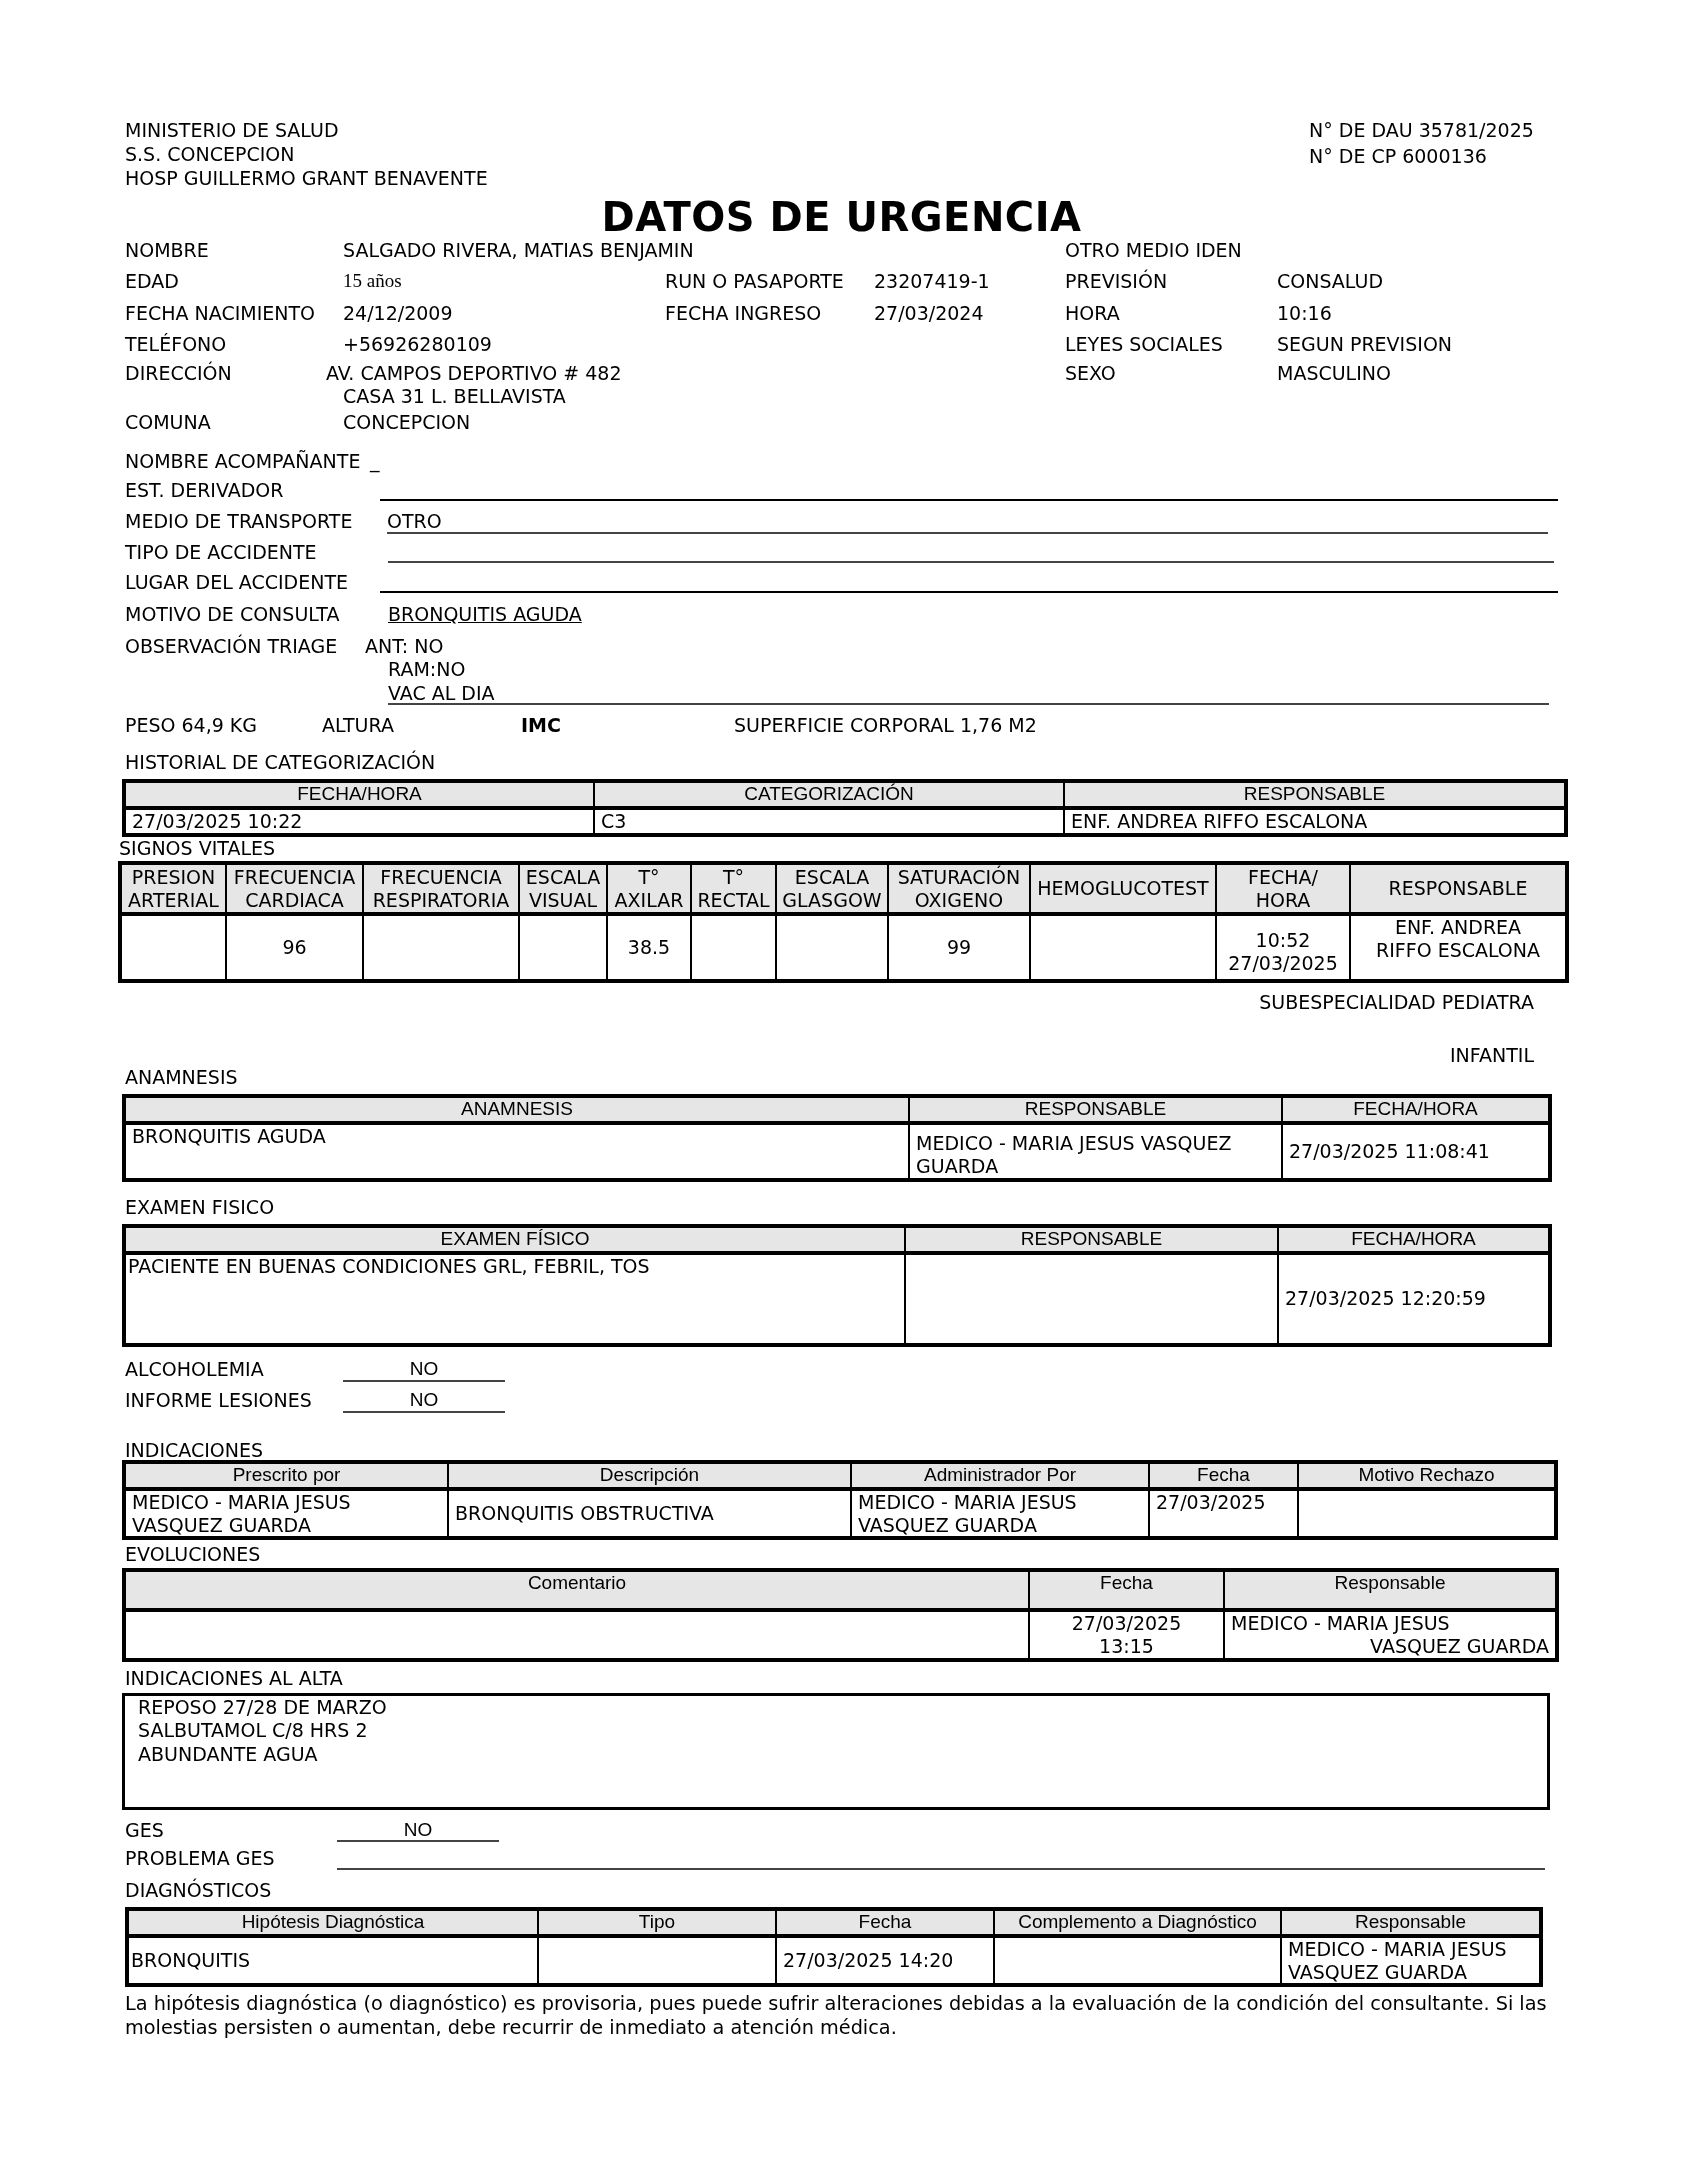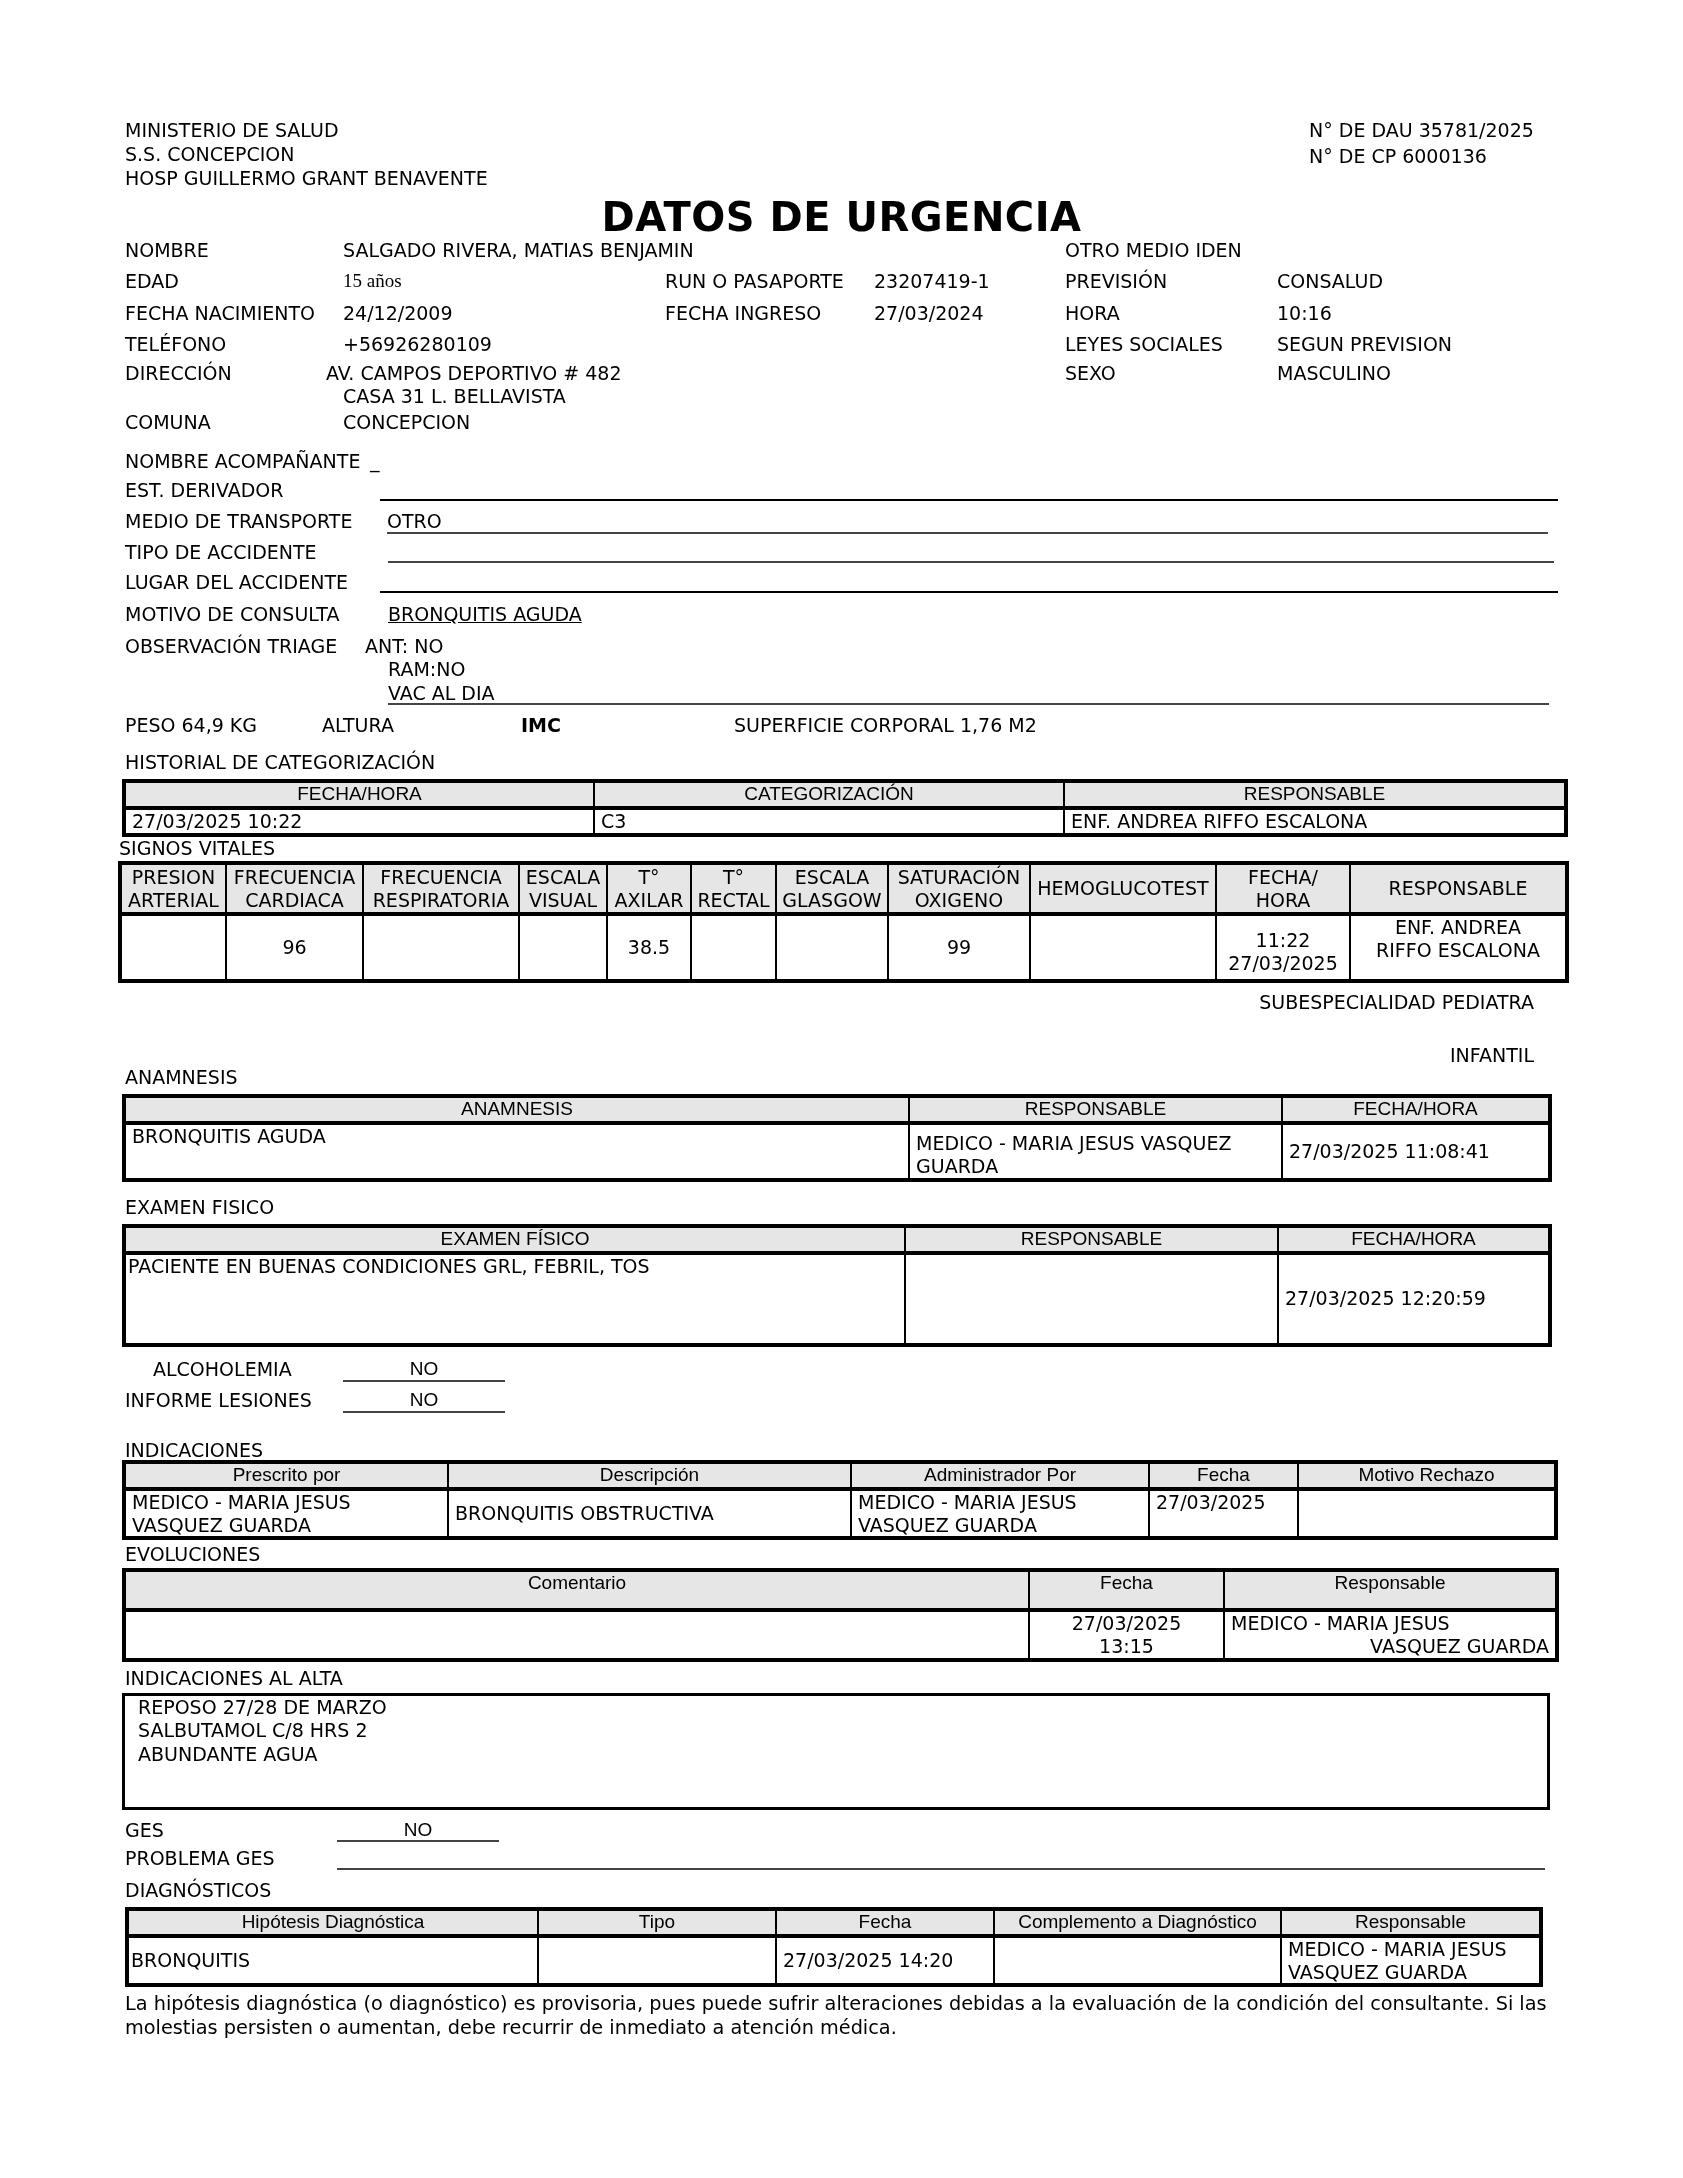--- a/index.html
+++ b/index.html
@@ -144,21 +144,21 @@
   <tr style="height:67px;">
     <td></td>
     <td>96</td>
     <td></td>
     <td></td>
     <td>38.5</td>
     <td></td>
     <td></td>
     <td>99</td>
     <td></td>
-    <td style="vertical-align:bottom;padding-bottom:4px;"><span>11:22</span><br><span>27/03/2025</span></td>
+    <td style="vertical-align:bottom;padding-bottom:4px;"><span>10:52</span><br><span>27/03/2025</span></td>
     <td style="vertical-align:top;"><span>ENF. ANDREA</span><br><span>RIFFO ESCALONA</span></td>
   </tr>
 </tbody>
   </table>
 
 <div class="abs" style="right:149px;top:991px;">SUBESPECIALIDAD PEDIATRA</div>
 <div class="abs" style="right:149px;top:1044px;">INFANTIL</div>
 
 <div class="abs" style="left:125px;top:1066px;">ANAMNESIS</div>
 <table class="t outer" style="left:122px;top:1094px;width:1427px;">
@@ -195,21 +195,21 @@
     <th>FECHA/HORA</th>
   </tr>
   <tr style="height:92px;">
     <td style="vertical-align:top;padding-left:2px;">PACIENTE EN BUENAS CONDICIONES GRL, FEBRIL, TOS</td>
     <td></td>
     <td>27/03/2025  12:20:59</td>
   </tr>
 </tbody>
   </table>
 
-<div class="abs" style="left:125px;top:1358px;margin-left:28px;">ALCOHOLEMIA</div>
+<div class="abs" style="left:125px;top:1358px;">ALCOHOLEMIA</div>
 <div class="abs" style="left:343px;top:1358px;width:162px;text-align:center;font-family:'Liberation Sans',sans-serif;">NO</div>
 <div class="uline g" style="left:343px;top:1380px;width:162px;"></div>
 <div class="abs" style="left:125px;top:1389px;">INFORME LESIONES</div>
 <div class="abs" style="left:343px;top:1389px;width:162px;text-align:center;font-family:'Liberation Sans',sans-serif;">NO</div>
 <div class="uline g" style="left:343px;top:1411px;width:162px;"></div>
 
 <div class="abs" style="left:125px;top:1439px;">INDICACIONES</div>
 <table class="t outer" style="left:122px;top:1460px;width:1433px;">
   <colgroup>
       <col style="width:324px">

